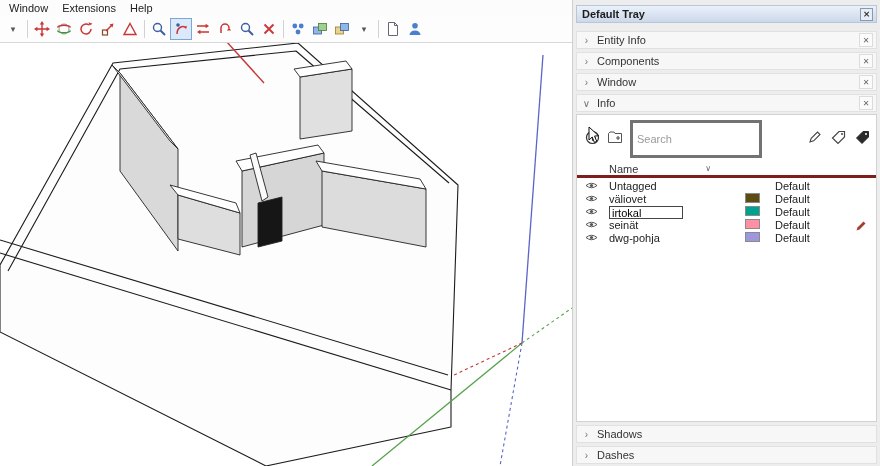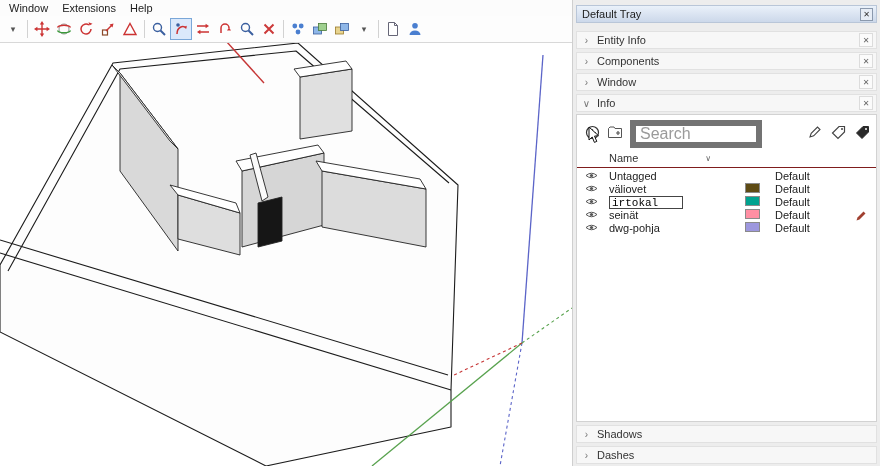--- a/index.html
+++ b/index.html
@@ -20,49 +20,49 @@
   .tbtn svg{display:block}
   .caret{font-size:9px;color:#555}
   .tsep{width:1px;height:18px;background:#d2d2d2;margin:0 3px}
   .viewport{position:relative;width:572px;height:423px;background:#fff;overflow:hidden}
 
   
   .tray{position:absolute;left:572px;top:0;width:308px;height:466px;background:#ededed;
     border-left:1px solid #cfcfcf;display:flex;flex-direction:column;padding:5px 3px 2px 3px}
   .tray-titlebar{height:18px;flex:0 0 18px;background:linear-gradient(#eaf1fa,#ccd8ea);
     border:1px solid #b9c6d8;display:flex;align-items:center;padding:0 3px 0 5px;
-    font-size:11px;font-weight:normal;color:#1d1d1d}
+    font-size:11px;font-weight:bold;color:#1d1d1d}
   .tray-close{margin-left:auto;font-size:8px;color:#333;border:1px solid #8b99ad;width:13px;height:13px;
     display:flex;align-items:center;justify-content:center;background:#e7edf6}
   .sec{height:18px;flex:0 0 18px;margin-top:3px;display:flex;align-items:center;background:#f7f7f7;
     border:1px solid #e1e1e1;font-size:11px;color:#333;padding:0 3px 0 5px;gap:6px}
   .sec.first{margin-top:8px}
   .chev{color:#777;font-size:10px;width:9px;text-align:center}
   .xbtn{margin-left:auto;color:#666;font-size:8px;width:14px;height:14px;display:flex;align-items:center;
     justify-content:center;border:1px solid #dcdcdc;background:#fbfbfb}
 
   .tags-body{flex:1 1 auto;margin-top:2px;background:#fff;border:1px solid #d2d2d2;
     display:flex;flex-direction:column;overflow:hidden}
   .tags-toolbar{display:flex;align-items:center;gap:7px;padding:5px 6px 4px 8px;flex:0 0 auto}
-  .search{width:132px;height:17px;border:6px solid #737373;font-size:16px;padding:8px 4px;color:#222}
+  .search{width:132px;height:17px;border:3px solid #737373;font-size:11px;padding:16px 4px;color:#222}
   .search::placeholder{color:#9a9a9a}
   .tt-right{margin-left:auto;display:flex;gap:9px;align-items:center}
-  .tags-header{display:flex;align-items:flex-start;height:16px;border-bottom:1px solid #7f1d1d;
+  .tags-header{display:flex;align-items:center;height:16px;border-bottom:3px solid #7f1d1d;
     font-size:11px;color:#333;flex:0 0 16px}
   .col-eye{width:26px;padding-left:8px;display:flex;align-items:center}
   .col-name{width:112px;padding-left:6px;display:flex;align-items:center}
   .col-name .hchev{margin-left:auto;font-size:8px;color:#666;padding-right:4px}
   .col-swatch{width:54px;display:flex;align-items:center;padding-left:30px}
   .col-dashes{flex:1;padding-left:6px}
   .tags-header .col-dashes{border-left:1px solid #dcdcdc;height:16px;display:flex;align-items:center}
   .row{display:flex;align-items:flex-start;height:13px;font-size:11px;color:#222;position:relative}
   .rows{padding-top:2px}
   .swatch{width:15px;height:10px;border:1px solid #8a8a8a}
   .edit{width:74px;height:13px;border:1px solid #444;font-size:11px;padding:0 2px;
-    font-family:Liberation Mono, monospace}
+    font-family:Liberation Sans, sans-serif}
   .row-pencil{position:absolute;right:8px;top:0}
   .cursor{position:absolute;left:588px;top:126px;z-index:60;pointer-events:none}
 </style>
 </head>
 <body>
 
 <div class="app">
 
   <div class="left">
 

